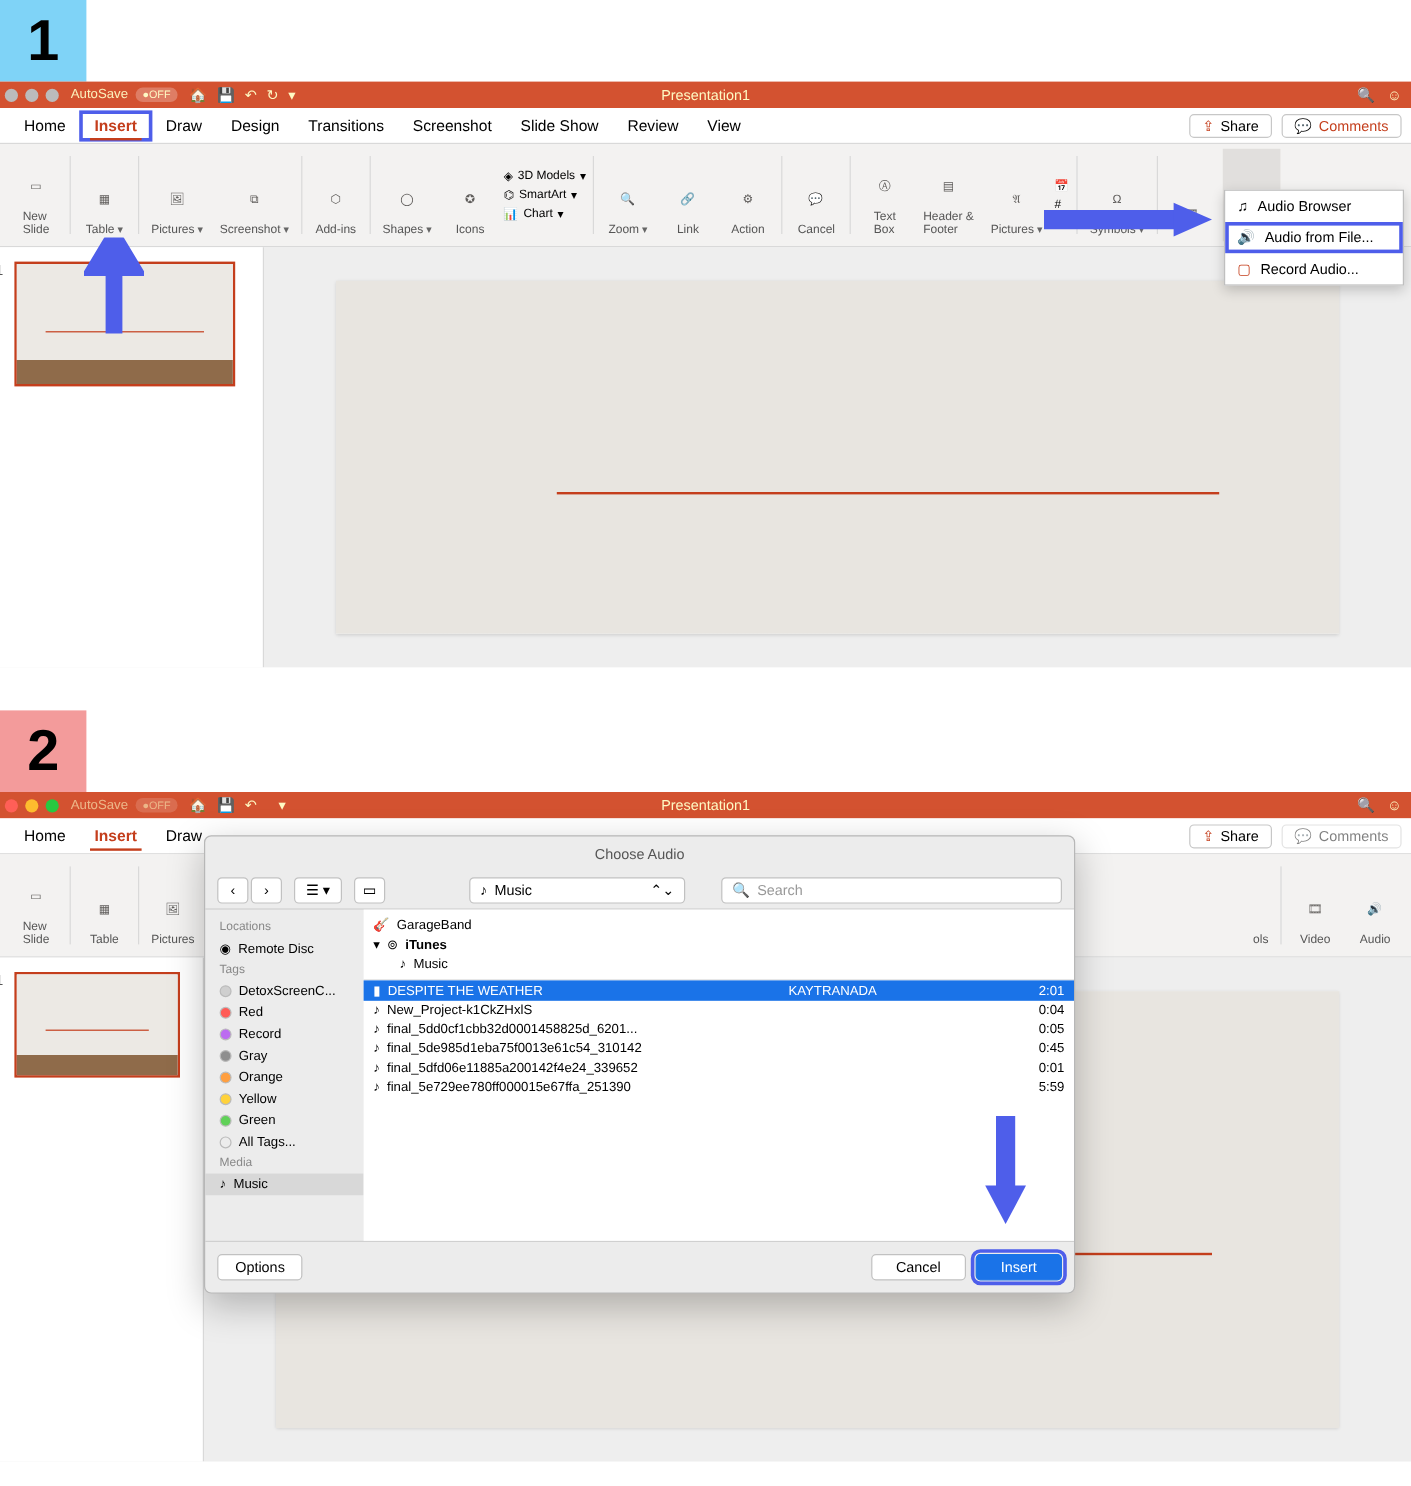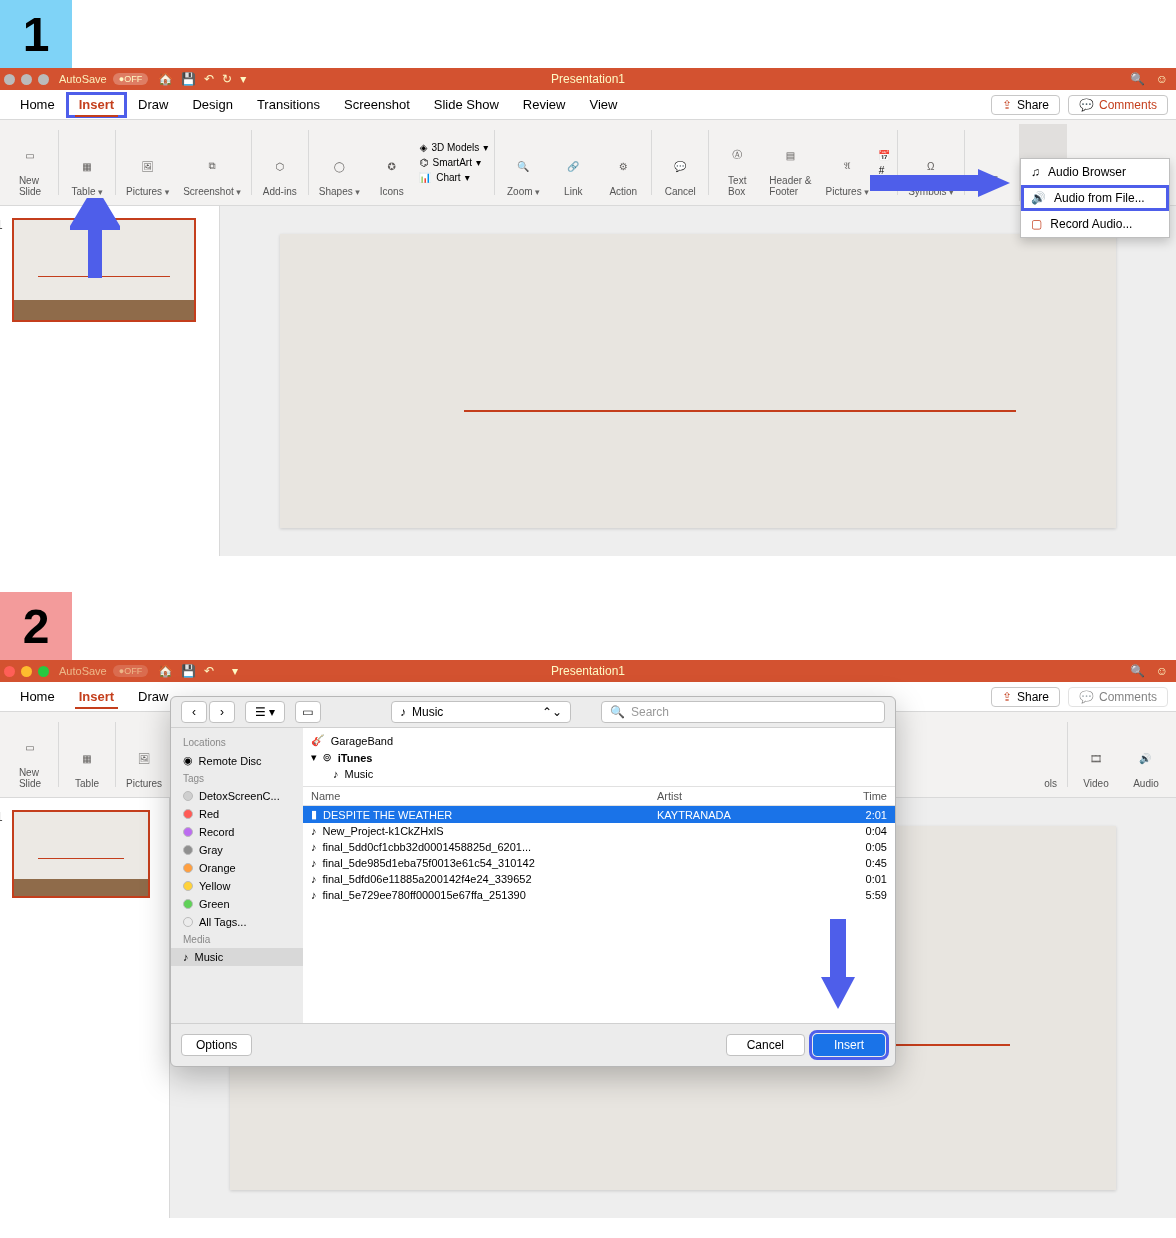--- a/index.html
+++ b/index.html
@@ -379,20 +379,21 @@
       </div>
     </div>
     <div class="slide">
       <div class="slide-inner">
           <div class="redln"></div>
         </div>
     </div>
   </div>
 
   <div class="dialog">
+    <div class="dlg-title">Choose Audio</div>
     <div class="dlg-toolbar">
       <div class="nav-btns">
         <div class="sqbtn">‹</div>
         <div class="sqbtn">›</div>
       </div>
       <div class="sqbtn" style="width:40px">☰ ▾</div>
       <div class="sqbtn">▭</div>
       <div class="select-loc">
         <span>♪</span>
         <span>Music</span>
@@ -455,25 +456,20 @@
               <span>🎸</span>
               <span>GarageBand</span>
             </div>
           <div class="row">▾ <span>⊚</span><b>iTunes</b></div>
           <div class="row" style="padding-left:22px">
               <span>♪</span>
               <span>Music</span>
             </div>
         </div>
         <div class="file-table">
-          <div class="ft-hdr">
-            <div class="c1">Name</div>
-            <div class="c2">Artist</div>
-            <div class="c3">Time</div>
-          </div>
           <div class="ft-row sel">
             <div class="c1">
                 <span>▮</span>
                 <span>DESPITE THE WEATHER</span>
               </div>
             <div class="c2">KAYTRANADA</div>
             <div class="c3">2:01</div>
           </div>
           <div class="ft-row">
             <div class="c1">

